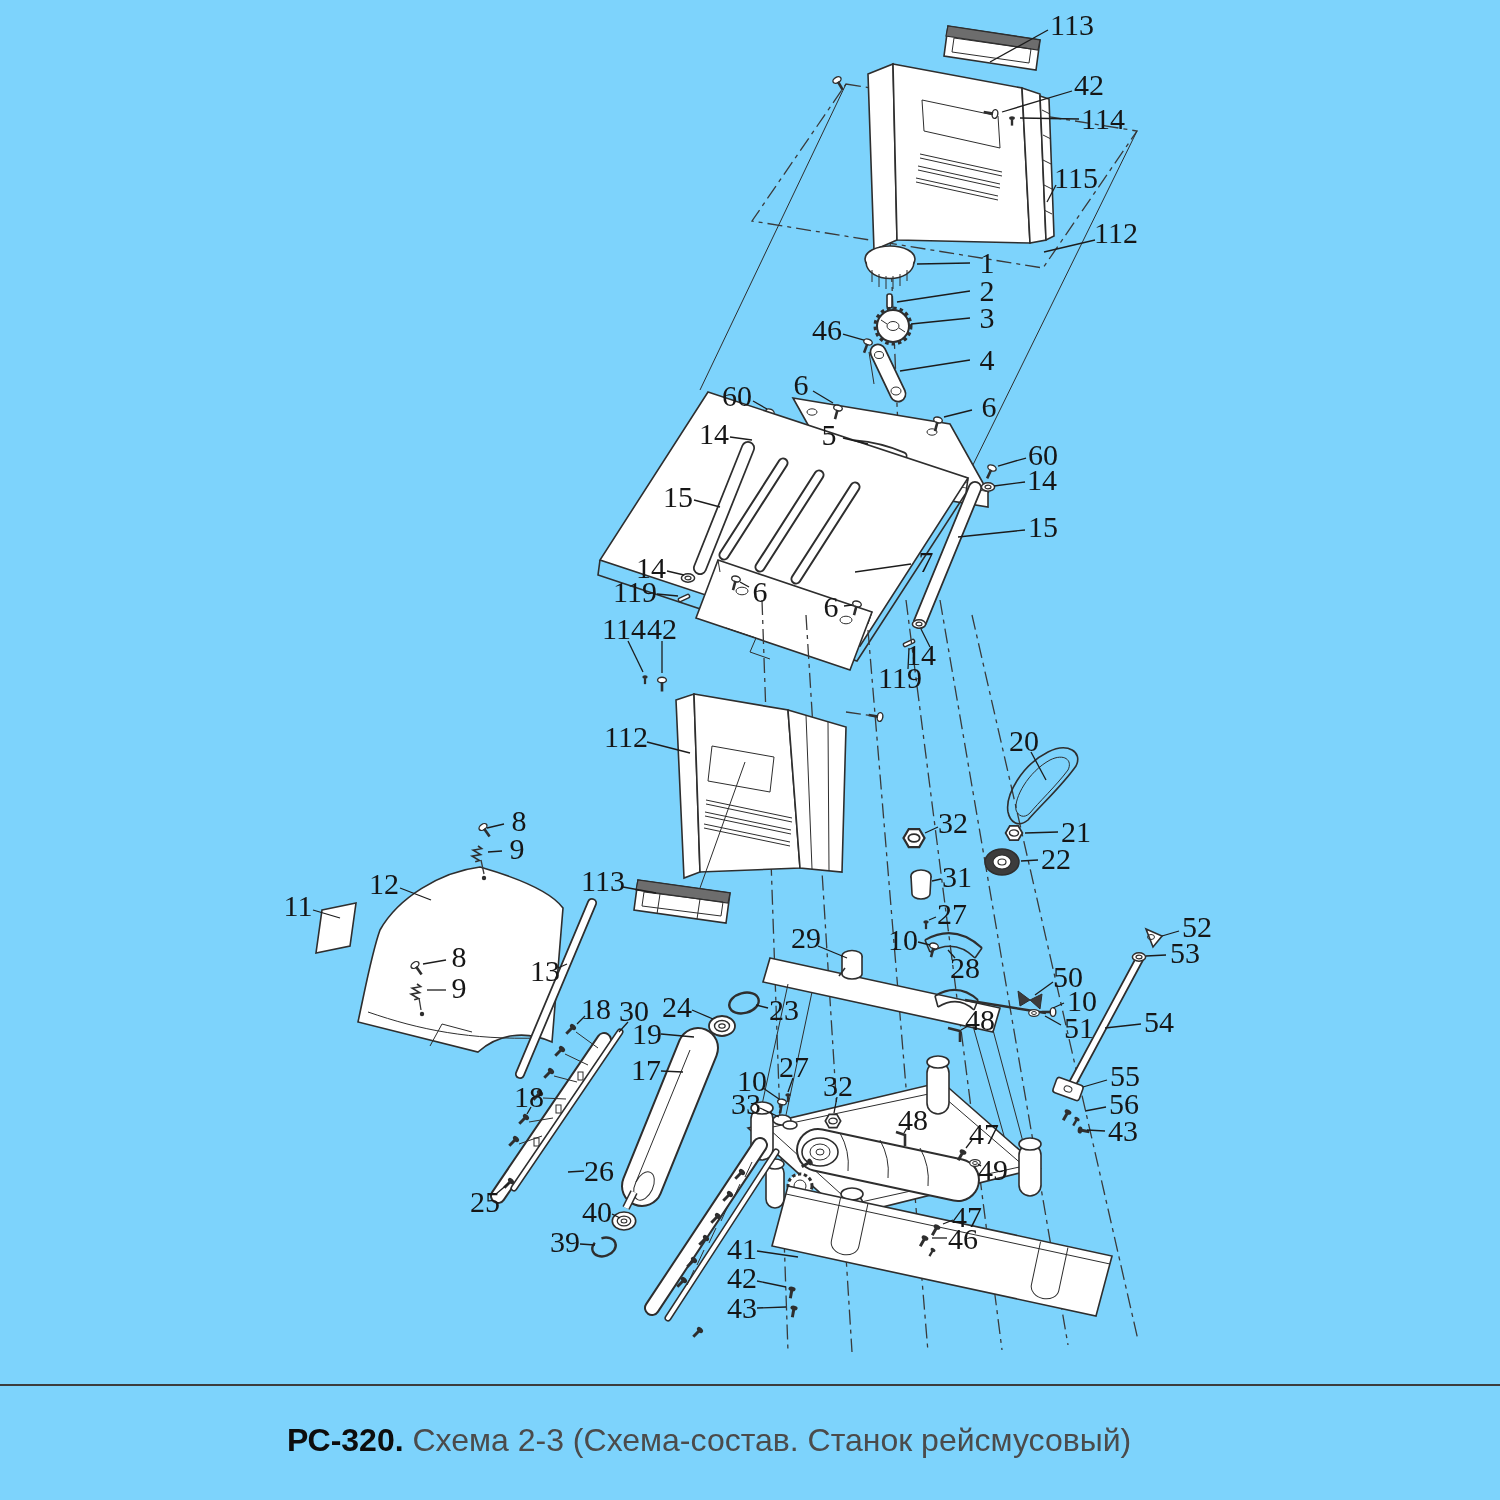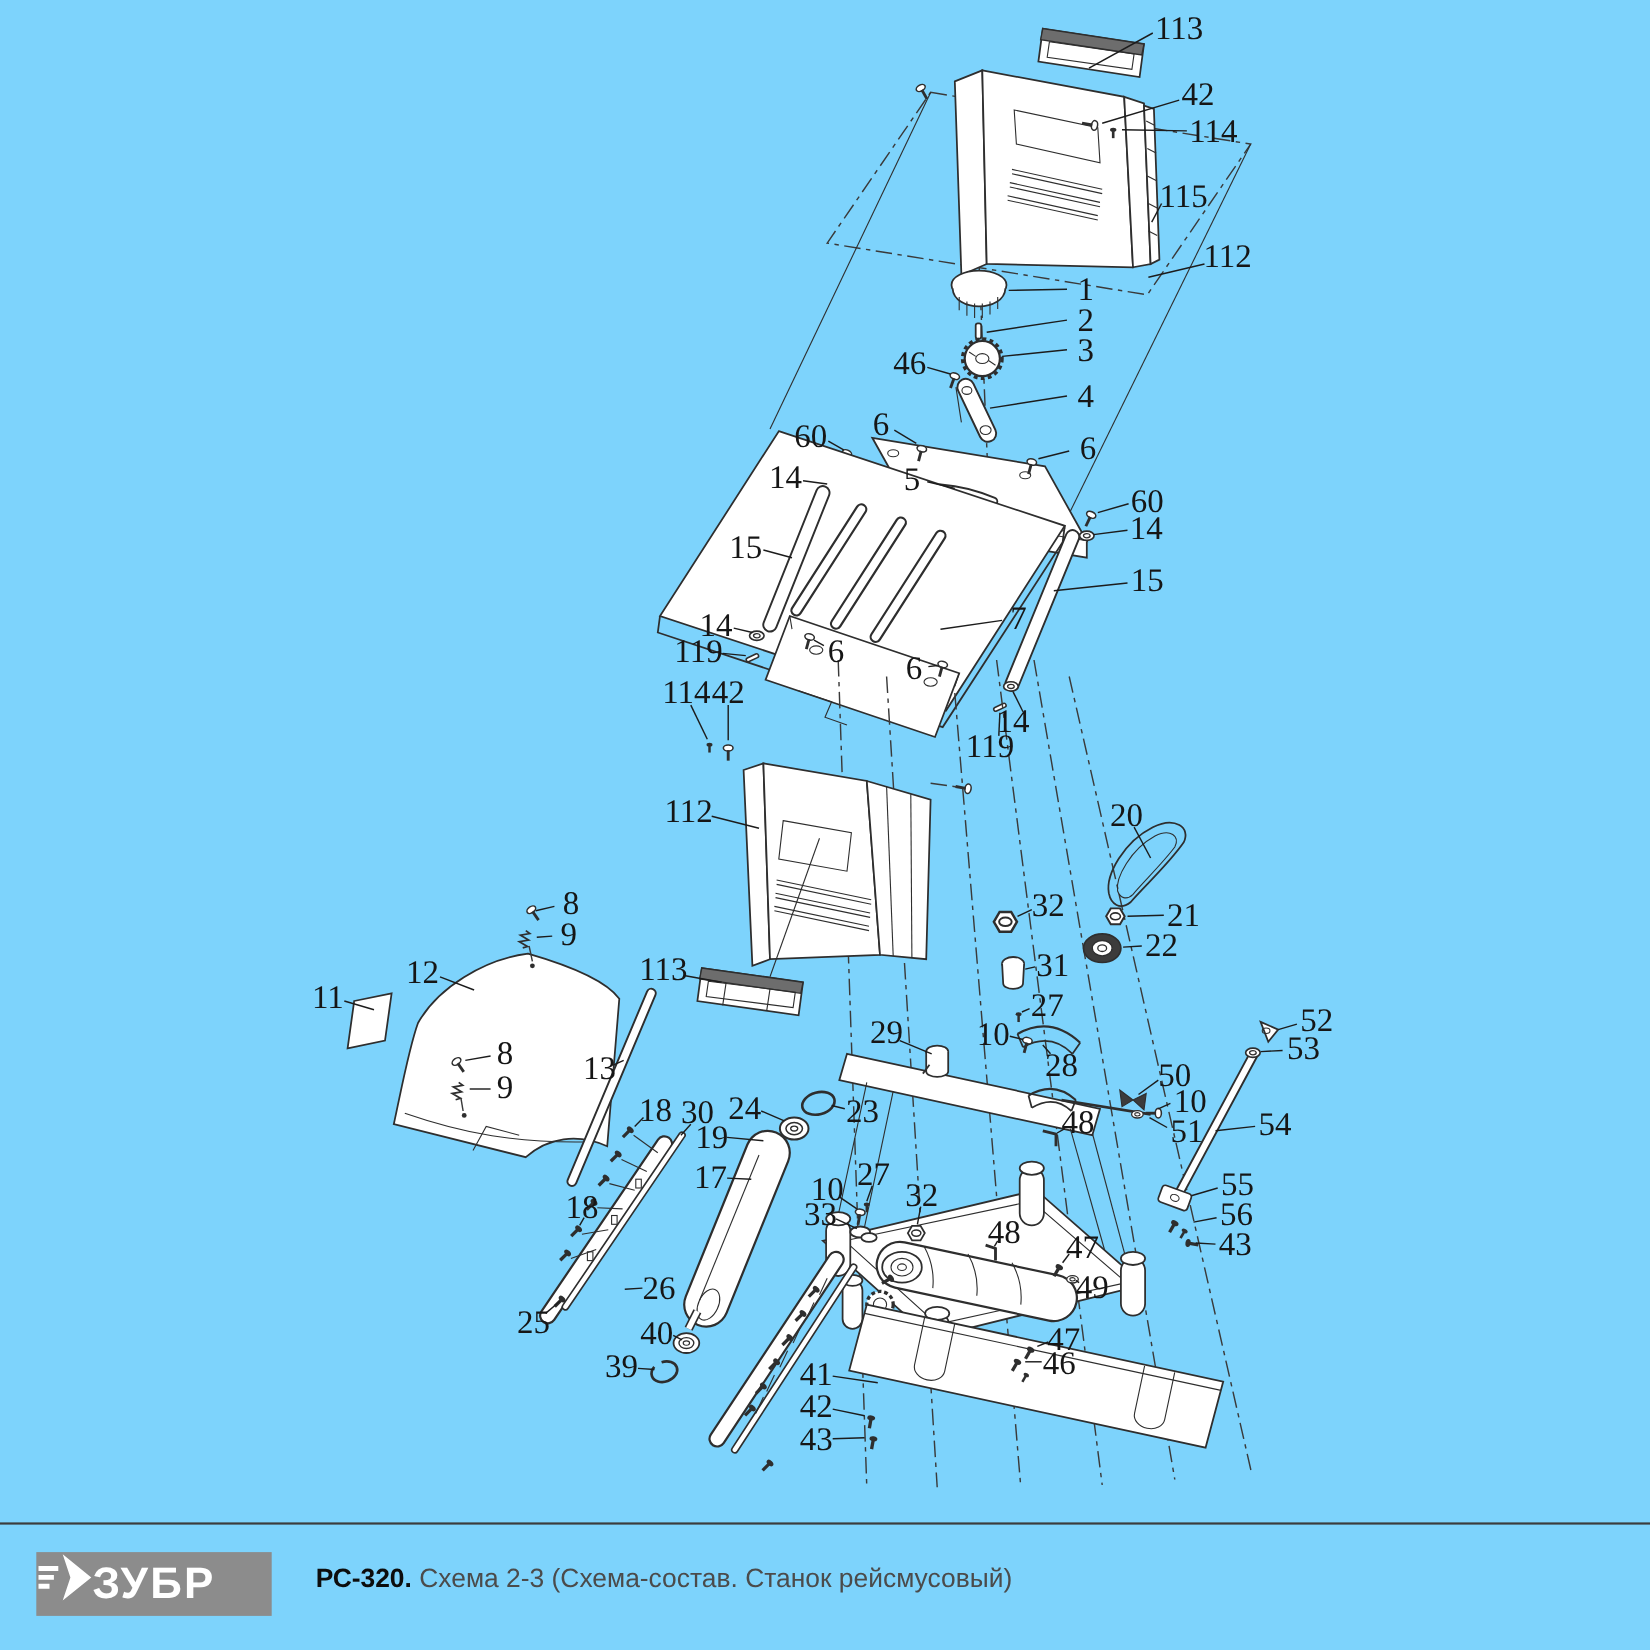--- a/index.html
+++ b/index.html
@@ -10,21 +10,21 @@
   .fw{stroke:#2e2e2e;stroke-width:1.6;fill:#ffffff;}
   .thin{stroke:#2e2e2e;stroke-width:1;fill:none;}
   .dash{stroke:#3a3a3a;stroke-width:1.3;fill:none;stroke-dasharray:15 5 4 5;}
   .plabel{font-family:"Liberation Serif",serif;font-size:30px;fill:#161616;
           text-anchor:middle;}
   .leader{stroke:#1c1c1c;stroke-width:1.3;fill:none;}
   #footer{position:absolute;left:0;top:1384px;width:1500px;height:116px;border-top:2px solid #3c3c3c;}
   #logo-box{position:absolute;left:33px;top:25px;width:214px;height:58px;background:#8c8c8c;
             display:flex;align-items:center;justify-content:center;gap:10px;}
   #logo-text{color:#fff;font-weight:bold;font-size:40px;letter-spacing:2px;line-height:1;}
-  #title{position:absolute;left:287px;top:36px;font-size:24px;white-space:nowrap;}
+  #title{position:absolute;left:287px;top:36px;font-size:32px;white-space:nowrap;}
   #title .model{font-weight:bold;color:#0d0d0d;}
   #title .rest{font-weight:normal;color:#4b4b4b;}
 </style>
 </head>
 <body>
 
 <div id="page">
 <svg id="art" width="1500" height="1500" viewBox="0 0 1500 1500">
   <defs>
     <g id="scr">
@@ -546,22 +546,15 @@
         <line x1="757" y1="1251" x2="798" y2="1257" class="leader"></line>
         <text x="742" y="1259" class="plabel">41</text>
         <line x1="757" y1="1281" x2="786" y2="1287" class="leader"></line>
         <text x="742" y="1288" class="plabel">42</text>
         <line x1="757" y1="1308" x2="786" y2="1307" class="leader"></line>
         <text x="742" y="1318" class="plabel">43</text>
       </g>
 </svg>
 
 <div id="footer">
-  <div id="logo-box">
-    <svg width="52" height="46" viewBox="0 0 52 46">
-      <path d="M2,15 h18 M2,23 h14 M2,31 h10" stroke="#ffffff" stroke-width="4.5" fill="none"></path>
-      <path d="M24,2 L50,23 L24,44 L31,23 Z" fill="#ffffff"></path>
-    </svg>
-    <span id="logo-text">ЗУБР</span>
-  </div>
   <div id="title"><span class="model">РС-320.</span><span class="rest"> Схема 2-3 (Схема-состав. Станок рейсмусовый)</span></div>
 </div>
 </div>
 
 </body></html>

